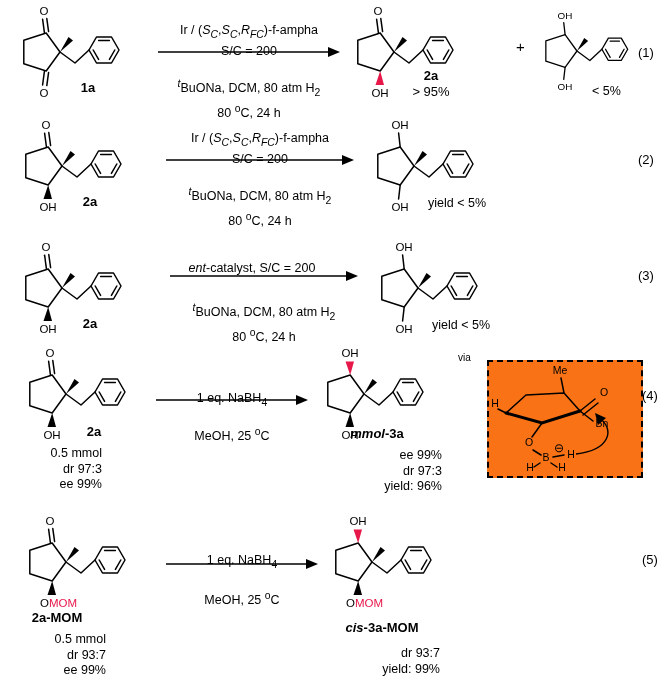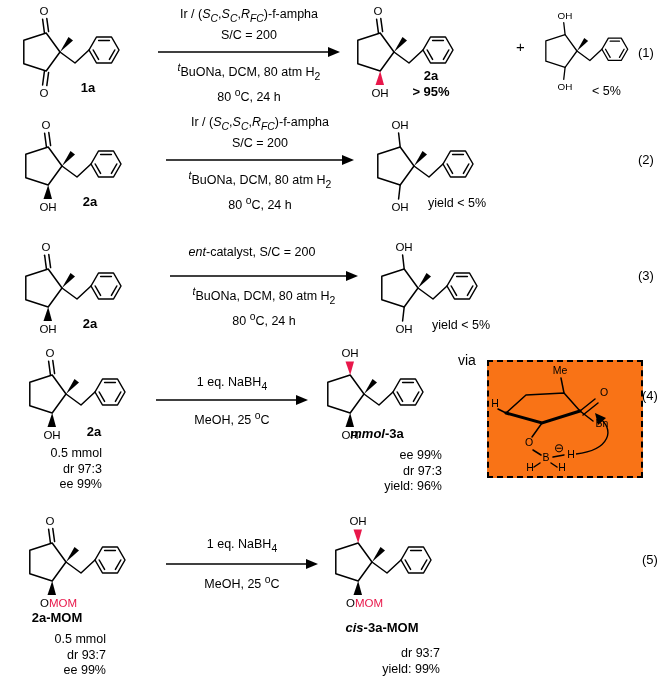--- a/index.html
+++ b/index.html
@@ -1,25 +1,25 @@
 <!DOCTYPE html>
 <html style="--red: #e8174a;"><head>
 <meta charset="utf-8">
 <style>
   html,body{margin:0;padding:0;background:#fff;}
   body{width:669px;height:690px;position:relative;font-family:"Liberation Sans",sans-serif;color:#000;}
   .abs{position:absolute;}
-  .cond{position:absolute;text-align:center;font-size:12.5px;line-height:16px;}
+  .cond{position:absolute;text-align:center;font-size:12.5px;line-height:16px;margin-top:16px;}
   .mol-label{position:absolute;font-weight:bold;font-size:13px;text-align:center;line-height:16px;}
-  .mol-label .yield-line{font-weight:bold;}
+  .mol-label .yield-line{font-weight:normal;}
   .stats{position:absolute;font-size:12.5px;line-height:15.5px;text-align:right;font-weight:normal;}
   .yield{position:absolute;font-size:12.5px;}
   .eqnum{position:absolute;font-size:13px;}
   .plus{position:absolute;font-size:15px;}
-  .via-word{position:absolute;font-size:14px;}
+  .via-word{position:absolute;font-size:10px;}
   .via-box{position:absolute;border:2.5px dashed #000;background:#f97316;}
   .bond{stroke:#000;stroke-width:1.5;fill:none;stroke-linecap:round;stroke-linejoin:round;}
   .bold-bond{stroke:#000;stroke-width:3;fill:none;stroke-linecap:round;}
   .wedge{fill:#000;stroke:none;}
   .rwedge{fill:var(--red);stroke:none;}
   .atom{font-size:11.5px;text-anchor:middle;fill:#000;}
   .atom-start{text-anchor:start;}
   .small-atom{font-size:10.5px;text-anchor:middle;fill:#000;}
   .red{fill:var(--red);color:var(--red);}
   .rxn-arrow line{stroke:#000;stroke-width:1.6;}

